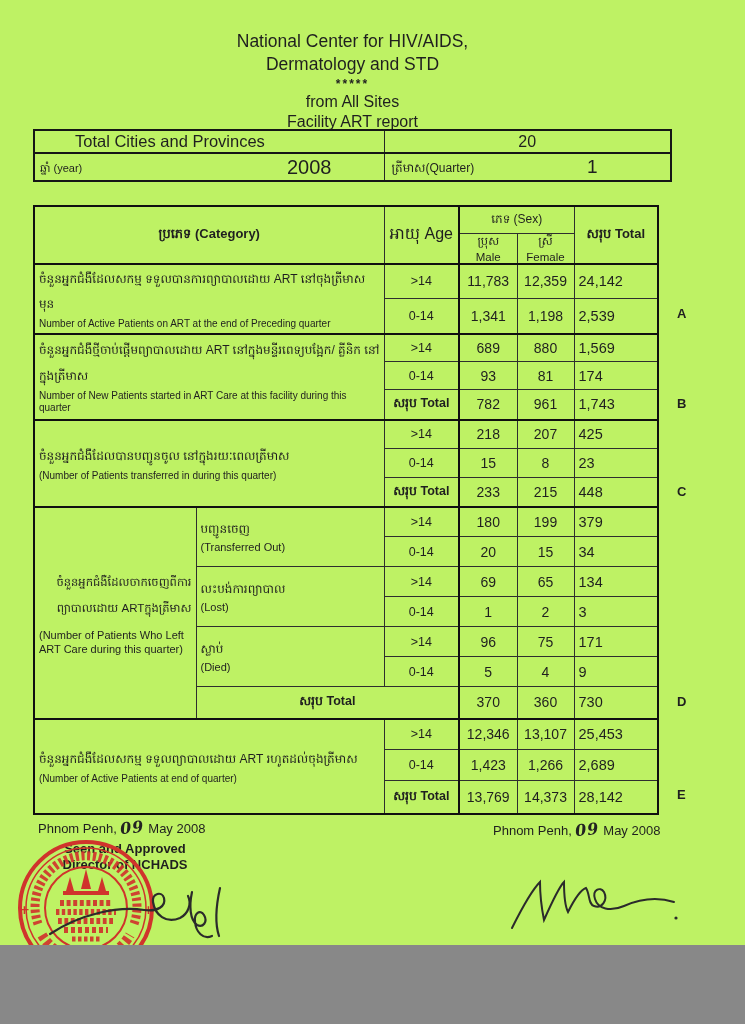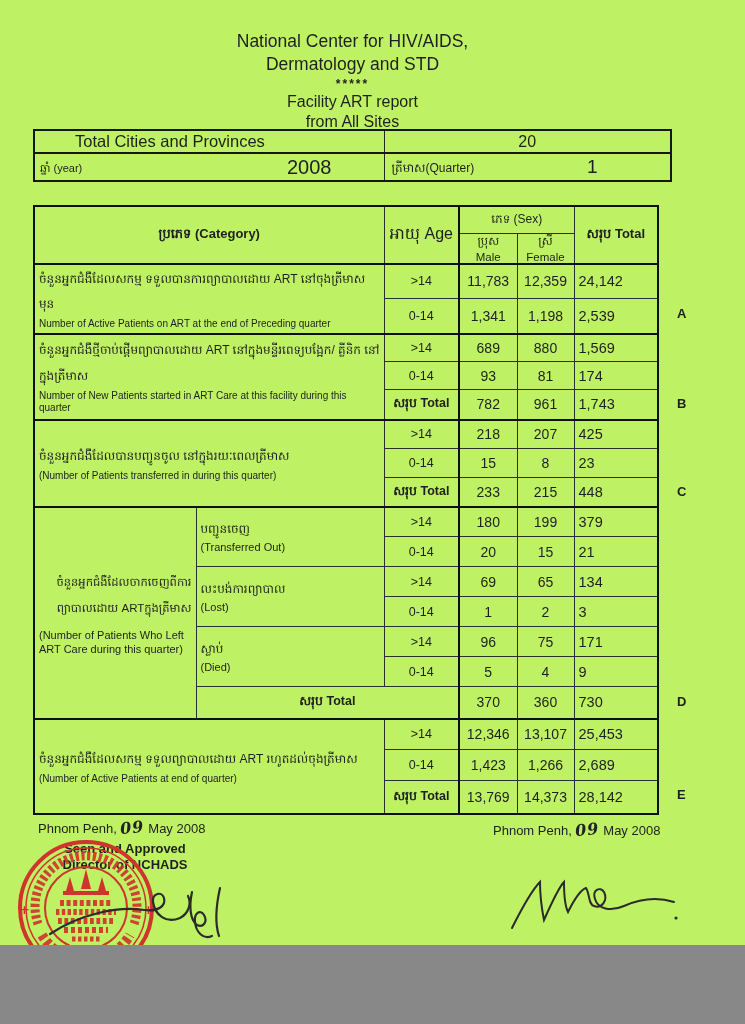--- a/index.html
+++ b/index.html
@@ -67,22 +67,22 @@
 </style>
 </head>
 <body>
 
 <div class="page">
 
   <div class="titleblock">
     <div class="t1">National Center for HIV/AIDS,</div>
     <div class="t1">Dermatology and STD</div>
     <div class="stars">*****</div>
+    <div class="t2">from All Sites</div>
     <div class="t2">Facility ART report</div>
-    <div class="t2">from All Sites</div>
   </div>
 
   <table class="summary">
     <colgroup>
         <col style="width:350px">
         <col style="width:287px">
       </colgroup>
     <tbody>
         <tr style="height:23px">
       <td class="slabel">Total Cities and Provinces</td>
@@ -196,21 +196,21 @@
       </td>
       <td class="age">&gt;14</td>
       <td class="num vb">180</td>
       <td class="num">199</td>
       <td class="numT">379</td>
     </tr>
     <tr style="height:30px">
       <td class="age">0-14</td>
       <td class="num vb">20</td>
       <td class="num">15</td>
-      <td class="numT">21</td>
+      <td class="numT">34</td>
     </tr>
     <tr style="height:30px">
       <td class="subcat" rowspan="2">
         <div class="khm">លះបង់ការព្យាបាល</div>
         <div class="eng">(Lost)</div>
       </td>
       <td class="age">&gt;14</td>
       <td class="num vb">69</td>
       <td class="num">65</td>
       <td class="numT">134</td>

